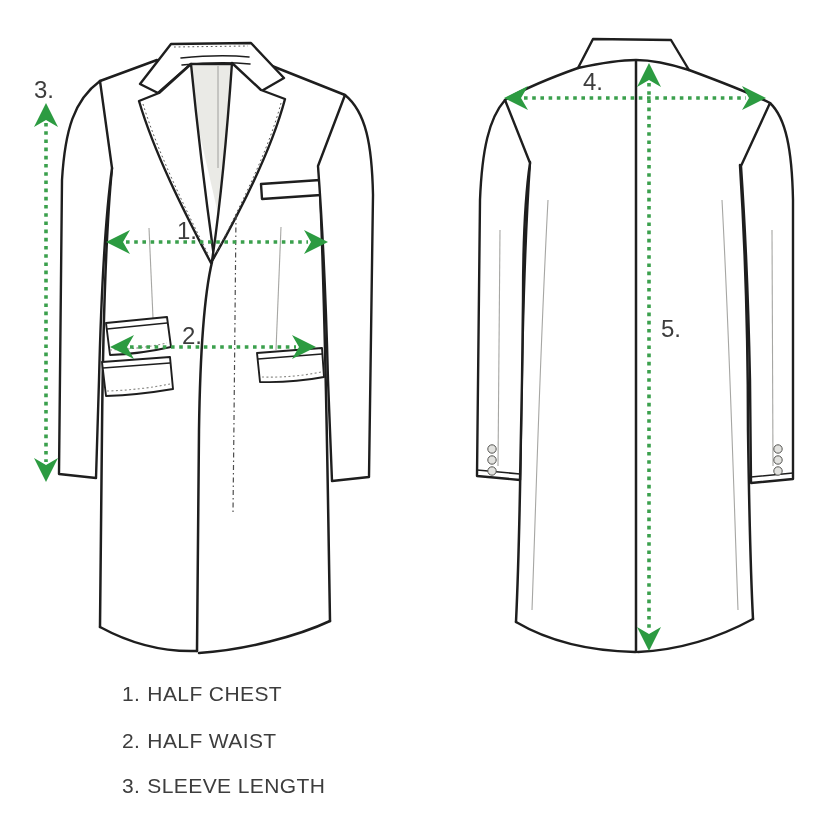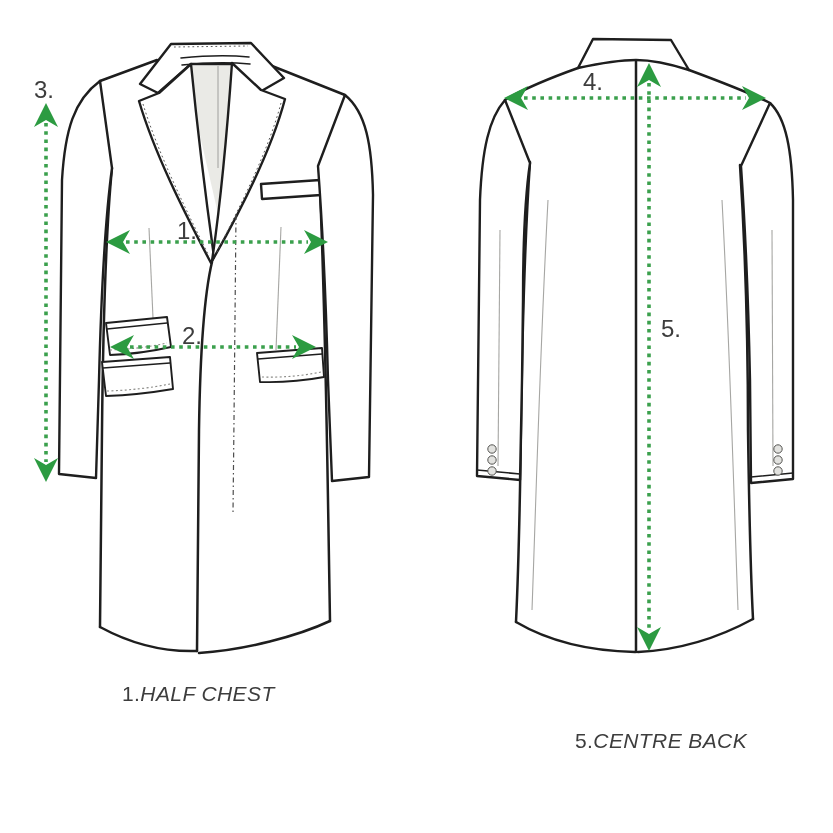--- a/index.html
+++ b/index.html
@@ -16,21 +16,21 @@
   .stage{position:relative;width:833px;height:833px;background:var(--bg);}
   .stage svg{position:absolute;left:0;top:0;}
   svg text.marker{font-family:"Liberation Sans",sans-serif;font-size:24px;fill:var(--text);}
   .legend-item{
     position:absolute;
     font-size:21px;
     letter-spacing:0.4px;
     color:var(--text);
     white-space:nowrap;
   }
-  .legend-item .name{font-style:italic;}
+  .legend-item .name{margin-left:7px;}
   .outline{fill:none;stroke:var(--line);stroke-width:2.5;stroke-linecap:round;stroke-linejoin:round;}
   .outline-fill{fill:#ffffff;stroke:var(--line);stroke-width:2.4;stroke-linejoin:round;}
   .detail{fill:none;stroke:var(--line);stroke-width:1.6;stroke-linecap:round;}
   .crease{fill:none;stroke:var(--thin);stroke-width:1.1;}
   .stitch{fill:none;stroke:#5a5a5a;stroke-width:1;stroke-dasharray:1.8 2.8;}
   .placket{fill:none;stroke:#4d4d4d;stroke-width:1.2;stroke-dasharray:5 3 1.5 3;}
   .flap{fill:#ffffff;stroke:var(--line);stroke-width:1.9;stroke-linejoin:round;}
   .flap-tex{fill:none;stroke:#8a8a86;stroke-width:1.1;stroke-dasharray:2 2.4;}
   .dots{fill:none;stroke:var(--green-dot);stroke-width:3.6;stroke-dasharray:3.6 4.6;}
   .head{fill:var(--green);stroke:none;}
@@ -151,17 +151,20 @@
       <path class="dots" d="M 649,83 L 649,631"></path>
       <polygon class="head" points="649,63 661,87 649,80 637,87"></polygon>
       <polygon class="head" points="649,651 661,627 649,634 637,627"></polygon>
       <text class="marker" x="661" y="337">5.</text>
     </g>
   </svg>
 
   <div class="legend-item" style="left:122px;top:682px;">
     <span>1.</span><span class="name">HALF CHEST</span>
   </div>
-  <div class="legend-item" style="left:575px;top:729px;">
-    <span>5.</span><span class="name">CENTRE BACK</span>
+  <div class="legend-item" style="left:122px;top:729px;">
+    <span>2.</span><span class="name">HALF WAIST</span>
+  </div>
+  <div class="legend-item" style="left:122px;top:774px;">
+    <span>3.</span><span class="name">SLEEVE LENGTH</span>
   </div>
 
 </div>
 
 </body></html>

